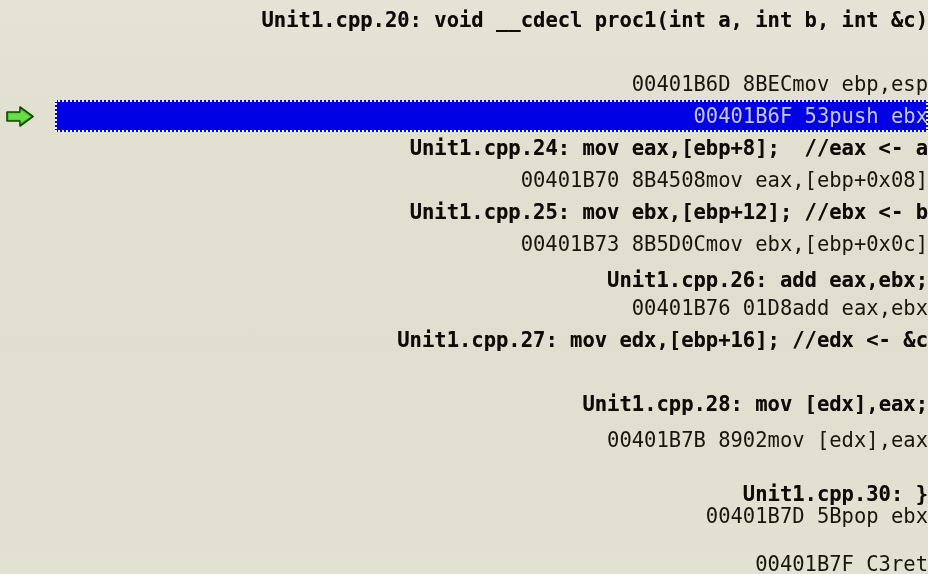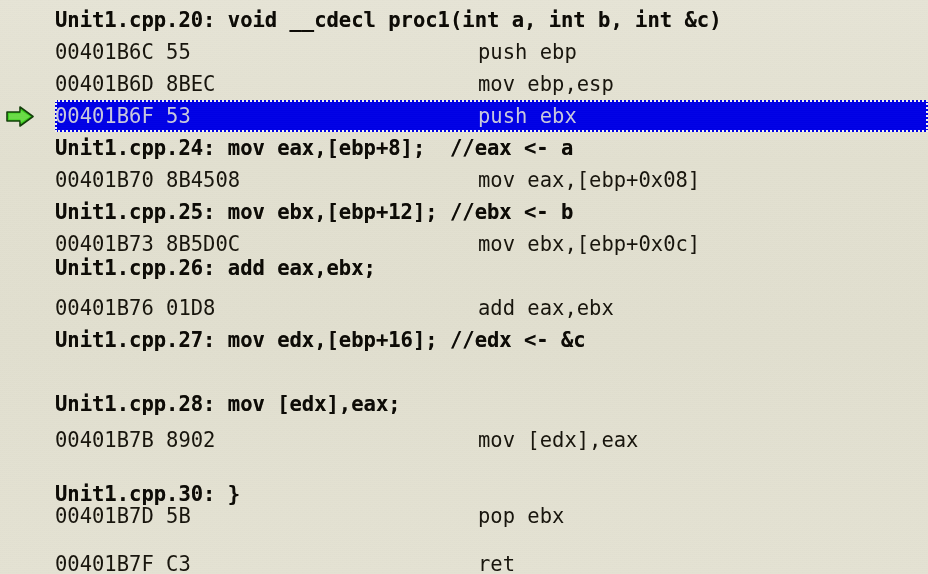--- a/index.html
+++ b/index.html
@@ -15,20 +15,21 @@
     font-family: "DejaVu Sans Mono", "Liberation Mono", monospace;
   }
 
   #disasm-view {
     position: relative;
     width: 928px;
     height: 574px;
     background:
       linear-gradient(180deg, #e6e4d6 0%, #e2e0d0 28%, #e1dfcf 60%, #e4e2d3 100%);
     box-sizing: border-box;
+    text-align: right;
   }
   
   #disasm-view::after {
     content: "";
     position: absolute;
     inset: 0;
     pointer-events: none;
     background:
       repeating-linear-gradient(180deg,
         rgba(0,0,0,0.012) 0px,
@@ -139,31 +140,31 @@
     width: 28px;
     height: 21px;
   }
 </style>
 </head>
 <body>
 
 <div id="disasm-view">
   <div id="code-lines">
       <div class="code-line src" style="top: 4px;"><span class="gutter"></span><span class="line-body">Unit1.cpp.20: void __cdecl proc1(int a, int b, int &amp;c)</span></div>
-      <div class="code-line asm" style="top: 36px;"><span class="gutter"></span><span class="line-body"><span class="addr">00401B6C 55</span><span class="mnem">push ebp</span></span></div>
+      <div class="code-line asm" style="top: 36px;"><span class="gutter"></span></div>
       <div class="code-line asm" style="top: 68px;"><span class="gutter"></span><span class="line-body"><span class="addr">00401B6D 8BEC</span><span class="mnem">mov ebp,esp</span></span></div>
       <div class="code-line asm current" style="top: 100px;"><div class="current-band"><div class="focus-ring"></div></div><span class="gutter"><svg class="ip-arrow" viewBox="0 0 28 21">
             <polygon points="1,6 14,6 14,1 27,10.5 14,20 14,15 1,15" fill="#3ccf1e" stroke="#13400a" stroke-width="1.6" stroke-linejoin="round"></polygon>
             <polygon points="3,7.6 14.5,7.6 14.5,4.2 24,10.5 14.5,16.8 14.5,13.4 3,13.4" fill="#8fe86a" opacity="0.55"></polygon>
           </svg></span><span class="line-body"><span class="addr">00401B6F 53</span><span class="mnem">push ebx</span></span></div>
       <div class="code-line src" style="top: 132px;"><span class="gutter"></span><span class="line-body">Unit1.cpp.24: mov eax,[ebp+8];  //eax &lt;- a</span></div>
       <div class="code-line asm" style="top: 164px;"><span class="gutter"></span><span class="line-body"><span class="addr">00401B70 8B4508</span><span class="mnem">mov eax,[ebp+0x08]</span></span></div>
       <div class="code-line src" style="top: 196px;"><span class="gutter"></span><span class="line-body">Unit1.cpp.25: mov ebx,[ebp+12]; //ebx &lt;- b</span></div>
       <div class="code-line asm" style="top: 228px;"><span class="gutter"></span><span class="line-body"><span class="addr">00401B73 8B5D0C</span><span class="mnem">mov ebx,[ebp+0x0c]</span></span></div>
-      <div class="code-line src" style="top: 252px;"><span class="gutter"></span><span class="line-body">Unit1.cpp.26: add eax,ebx;</span></div>
+      <div class="code-line src" style="top: 264px;"><span class="gutter"></span><span class="line-body">Unit1.cpp.26: add eax,ebx;</span></div>
       <div class="code-line asm" style="top: 292px;"><span class="gutter"></span><span class="line-body"><span class="addr">00401B76 01D8</span><span class="mnem">add eax,ebx</span></span></div>
       <div class="code-line src" style="top: 324px;"><span class="gutter"></span><span class="line-body">Unit1.cpp.27: mov edx,[ebp+16]; //edx &lt;- &amp;c</span></div>
       <div class="code-line src" style="top: 388px;"><span class="gutter"></span><span class="line-body">Unit1.cpp.28: mov [edx],eax;</span></div>
       <div class="code-line asm" style="top: 424px;"><span class="gutter"></span><span class="line-body"><span class="addr">00401B7B 8902</span><span class="mnem">mov [edx],eax</span></span></div>
       <div class="code-line src" style="top: 478px;"><span class="gutter"></span><span class="line-body">Unit1.cpp.30: }</span></div>
       <div class="code-line asm" style="top: 500px;"><span class="gutter"></span><span class="line-body"><span class="addr">00401B7D 5B</span><span class="mnem">pop ebx</span></span></div>
       <div class="code-line asm" style="top: 548px;"><span class="gutter"></span><span class="line-body"><span class="addr">00401B7F C3</span><span class="mnem">ret</span></span></div>
     </div>
 </div>
 

